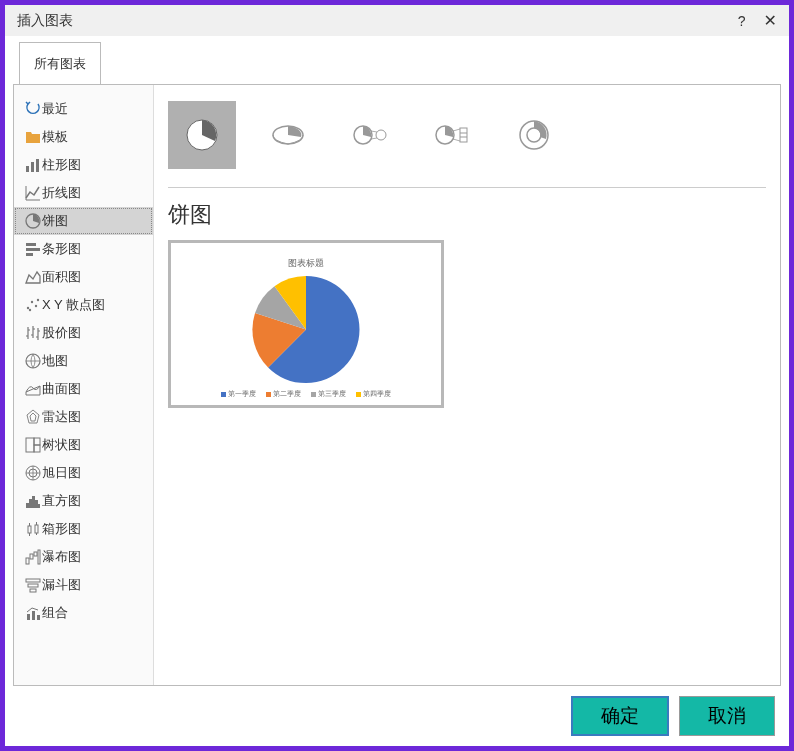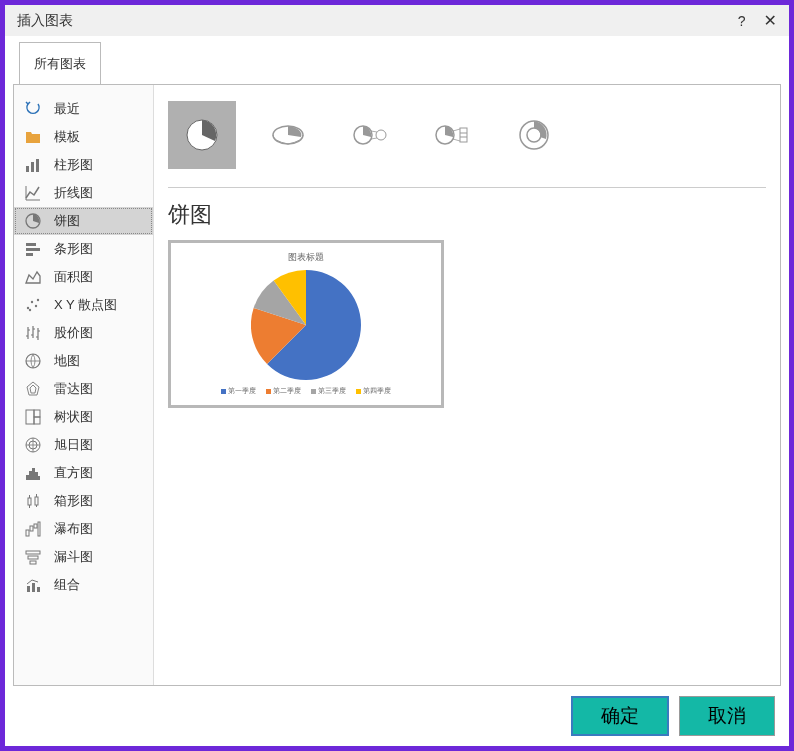--- a/index.html
+++ b/index.html
@@ -12,36 +12,36 @@
     .titlebar-controls { display: flex; gap: 18px; align-items: center; }
     .titlebar-btn { cursor: pointer; font-size: 14px; color: #333; }
     .close-x { font-size: 16px; }
     
     .tab-row { display: flex; padding-left: 14px; background: #fff; margin-top: 6px; }
     .tab { padding: 12px 14px; border: 1px solid #bbb; border-bottom: none; font-size: 13px; background: #fff; cursor: pointer; color: #333; }
     
     .content { flex: 1; display: flex; border: 1px solid #bbb; margin: 0 8px; margin-top: -1px; background: #fff; }
     
     .sidebar { width: 140px; background: #fafafa; border-right: 1px solid #ddd; padding-top: 10px; }
-    .sidebar-item { display: flex; align-items: center; gap: 12px; padding: 5px 6px 5px 10px; cursor: pointer; font-size: 13px; color: #333; }
+    .sidebar-item { display: flex; align-items: center; padding: 5px 6px 5px 10px; cursor: pointer; font-size: 13px; color: #333; }
     .sidebar-item.selected { background: #d4d4d4; outline: 1px dotted #888; outline-offset: -2px; }
     .sidebar-icon { width: 18px; height: 18px; display: inline-flex; align-items: center; justify-content: center; }
     .sidebar-icon svg { width: 18px; height: 18px; }
     
     .main { flex: 1; padding: 16px 14px; }
     .subtype-row { display: flex; gap: 22px; align-items: center; border-bottom: 1px solid #ccc; padding-bottom: 18px; margin-bottom: 12px; }
     .subtype { width: 60px; height: 60px; display: flex; align-items: center; justify-content: center; cursor: pointer; }
     .subtype.selected { background: #b0b0b0; width: 68px; height: 68px; }
     .subtype svg { width: 36px; height: 36px; }
     
     .chart-title { font-size: 22px; color: #333; margin-bottom: 10px; }
     
     .preview { display: inline-block; border: 3px solid #b8b8b8; padding: 6px; background: #fff; }
     .preview-inner { width: 258px; height: 150px; position: relative; display: flex; flex-direction: column; align-items: center; }
-    .preview-title { font-size: 9px; color: #666; margin-top: 2px; margin-bottom: 6px; }
+    .preview-title { font-size: 9px; color: #666; margin-top: 8px; margin-bottom: 6px; }
     .pie-chart { width: 110px; height: 110px; }
     .legend { display: flex; gap: 10px; font-size: 7px; color: #666; margin-top: 6px; }
     .legend-item { display: flex; align-items: center; gap: 2px; }
     .legend-sw { width: 5px; height: 5px; display: inline-block; }
     
     .footer { display: flex; justify-content: flex-end; gap: 10px; padding: 10px 14px; position: relative; }
     .footer-btn { padding: 5px 28px; border: 1px solid #999; background: #14b8a6; cursor: pointer; font-size: 19px; }
     .footer-btn.primary { border: 2px solid #3a7bbf; }
     .watermark { position: absolute; right: 40px; bottom: 6px; font-size: 20px; color: #bbb; pointer-events: none; font-weight: bold; letter-spacing: 2px; }
     .watermark-circle { display:inline-flex; width: 28px; height: 28px; border-radius: 50%; background: #d0d0d0; align-items: center; justify-content: center; font-size: 14px; color: #888; vertical-align: middle; }
@@ -150,20 +150,28 @@
         <span>股价图</span>
       </div>
       <div class="sidebar-item">
         <span class="sidebar-icon">
             <svg viewBox="0 0 18 18">
               <circle cx="9" cy="9" r="7" fill="none" stroke="#777" stroke-width="1.2"></circle>
               <path d="M2 9 L16 9 M9 2 Q13 9 9 16 M9 2 Q5 9 9 16" fill="none" stroke="#777" stroke-width="0.8"></path>
             </svg>
           </span>
         <span>地图</span>
+      </div>
+      <div class="sidebar-item">
+        <span class="sidebar-icon">
+            <svg viewBox="0 0 18 18">
+              <path d="M2 12 Q6 4 9 8 Q12 12 16 6 L16 15 L2 15 Z M2 12 L16 6" fill="none" stroke="#777" stroke-width="1"></path>
+            </svg>
+          </span>
+        <span>曲面图</span>
       </div>
       <div class="sidebar-item">
         <span class="sidebar-icon">
             <svg viewBox="0 0 18 18">
               <path d="M9 2 L15 7 L13 15 L5 15 L3 7 Z M9 5 L12 8 L11 13 L7 13 L6 8 Z" fill="none" stroke="#777" stroke-width="0.9"></path>
             </svg>
           </span>
         <span>雷达图</span>
       </div>
       <div class="sidebar-item">

